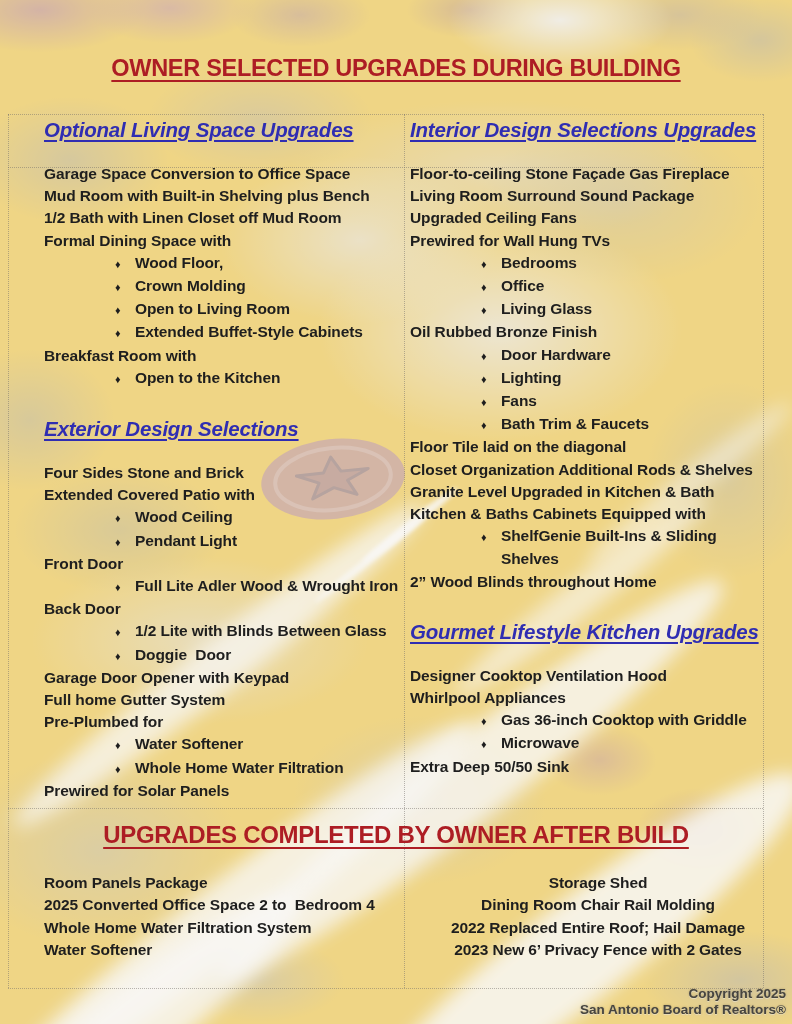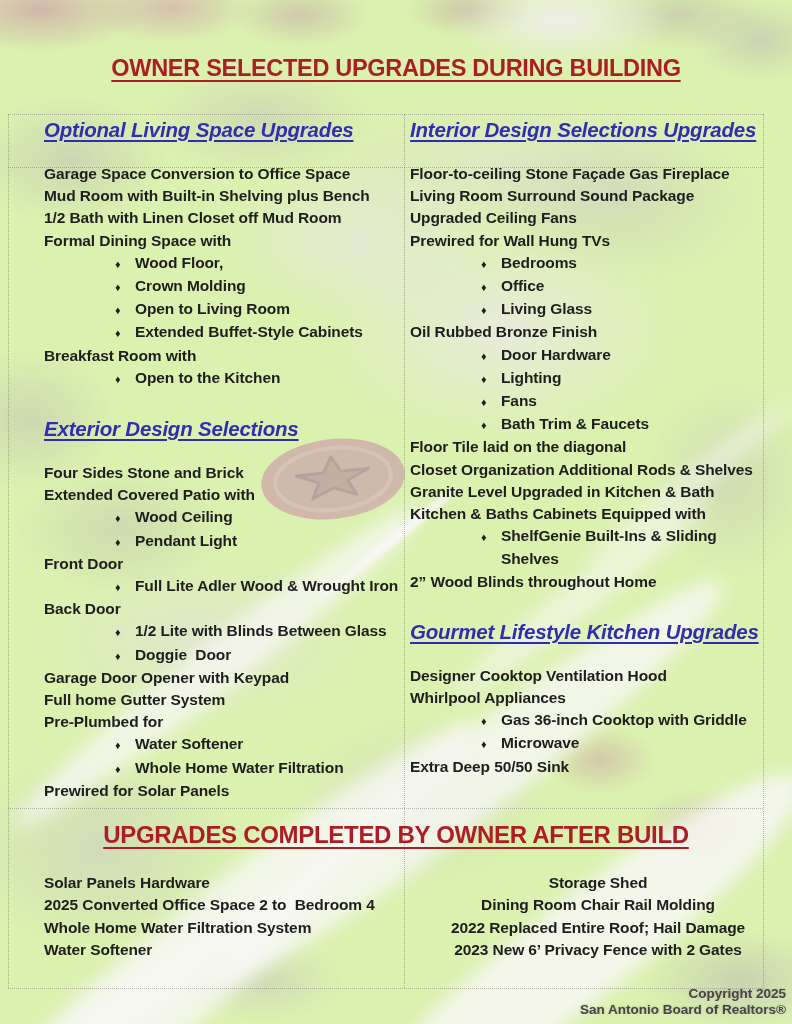--- a/index.html
+++ b/index.html
@@ -1,19 +1,19 @@
 <!DOCTYPE html>
 <html><head>
 <meta charset="utf-8">
 <style>
   html,body{margin:0;padding:0;background:#888;}
   #stage{
     position:relative;width:792px;height:1024px;overflow:hidden;
     font-family:"Liberation Sans","DejaVu Sans",sans-serif;
-    background:#bef264;
+    background:#eab308;
   }
   
   #photo{position:absolute;inset:0;
     background-image:
       radial-gradient(150px 60px at 40px 10px,  rgba(168,98,88,.9),  transparent 70%),
       radial-gradient(120px 50px at 170px 8px,  rgba(175,105,95,.8), transparent 70%),
       radial-gradient(100px 45px at 300px 15px, rgba(150,95,85,.6),  transparent 70%),
       radial-gradient(160px 70px at 560px 20px, rgba(238,235,230,.95),transparent 70%),
       radial-gradient(90px 40px at 470px 10px,  rgba(140,80,70,.6),  transparent 70%),
       radial-gradient(120px 50px at 680px 15px, rgba(130,105,95,.5), transparent 70%),
@@ -182,21 +182,21 @@
         <div class="ln">Designer Cooktop Ventilation Hood</div>
         <div class="ln">Whirlpool Appliances</div>
         <div class="ln"><span class="bu">♦</span><span>Gas 36-inch Cooktop with Griddle</span></div>
         <div class="ln"><span class="bu">♦</span><span>Microwave</span></div>
         <div class="ln">Extra Deep 50/50 Sink</div>
       </div>
     </section>
   </div>
 
   <div class="ab" id="abL">
-    <div class="ln">Solar Panels Hardware</div>
+    <div class="ln">Room Panels Package</div>
     <div class="ln">2025 Converted Office Space 2 to  Bedroom 4</div>
     <div class="ln">Whole Home Water Filtration System</div>
     <div class="ln">Water Softener</div>
   </div>
   <div class="ab" id="abR">
     <div class="ln">Storage Shed</div>
     <div class="ln">Dining Room Chair Rail Molding</div>
     <div class="ln">2022 Replaced Entire Roof; Hail Damage</div>
     <div class="ln">2023 New 6’ Privacy Fence with 2 Gates</div>
   </div>

